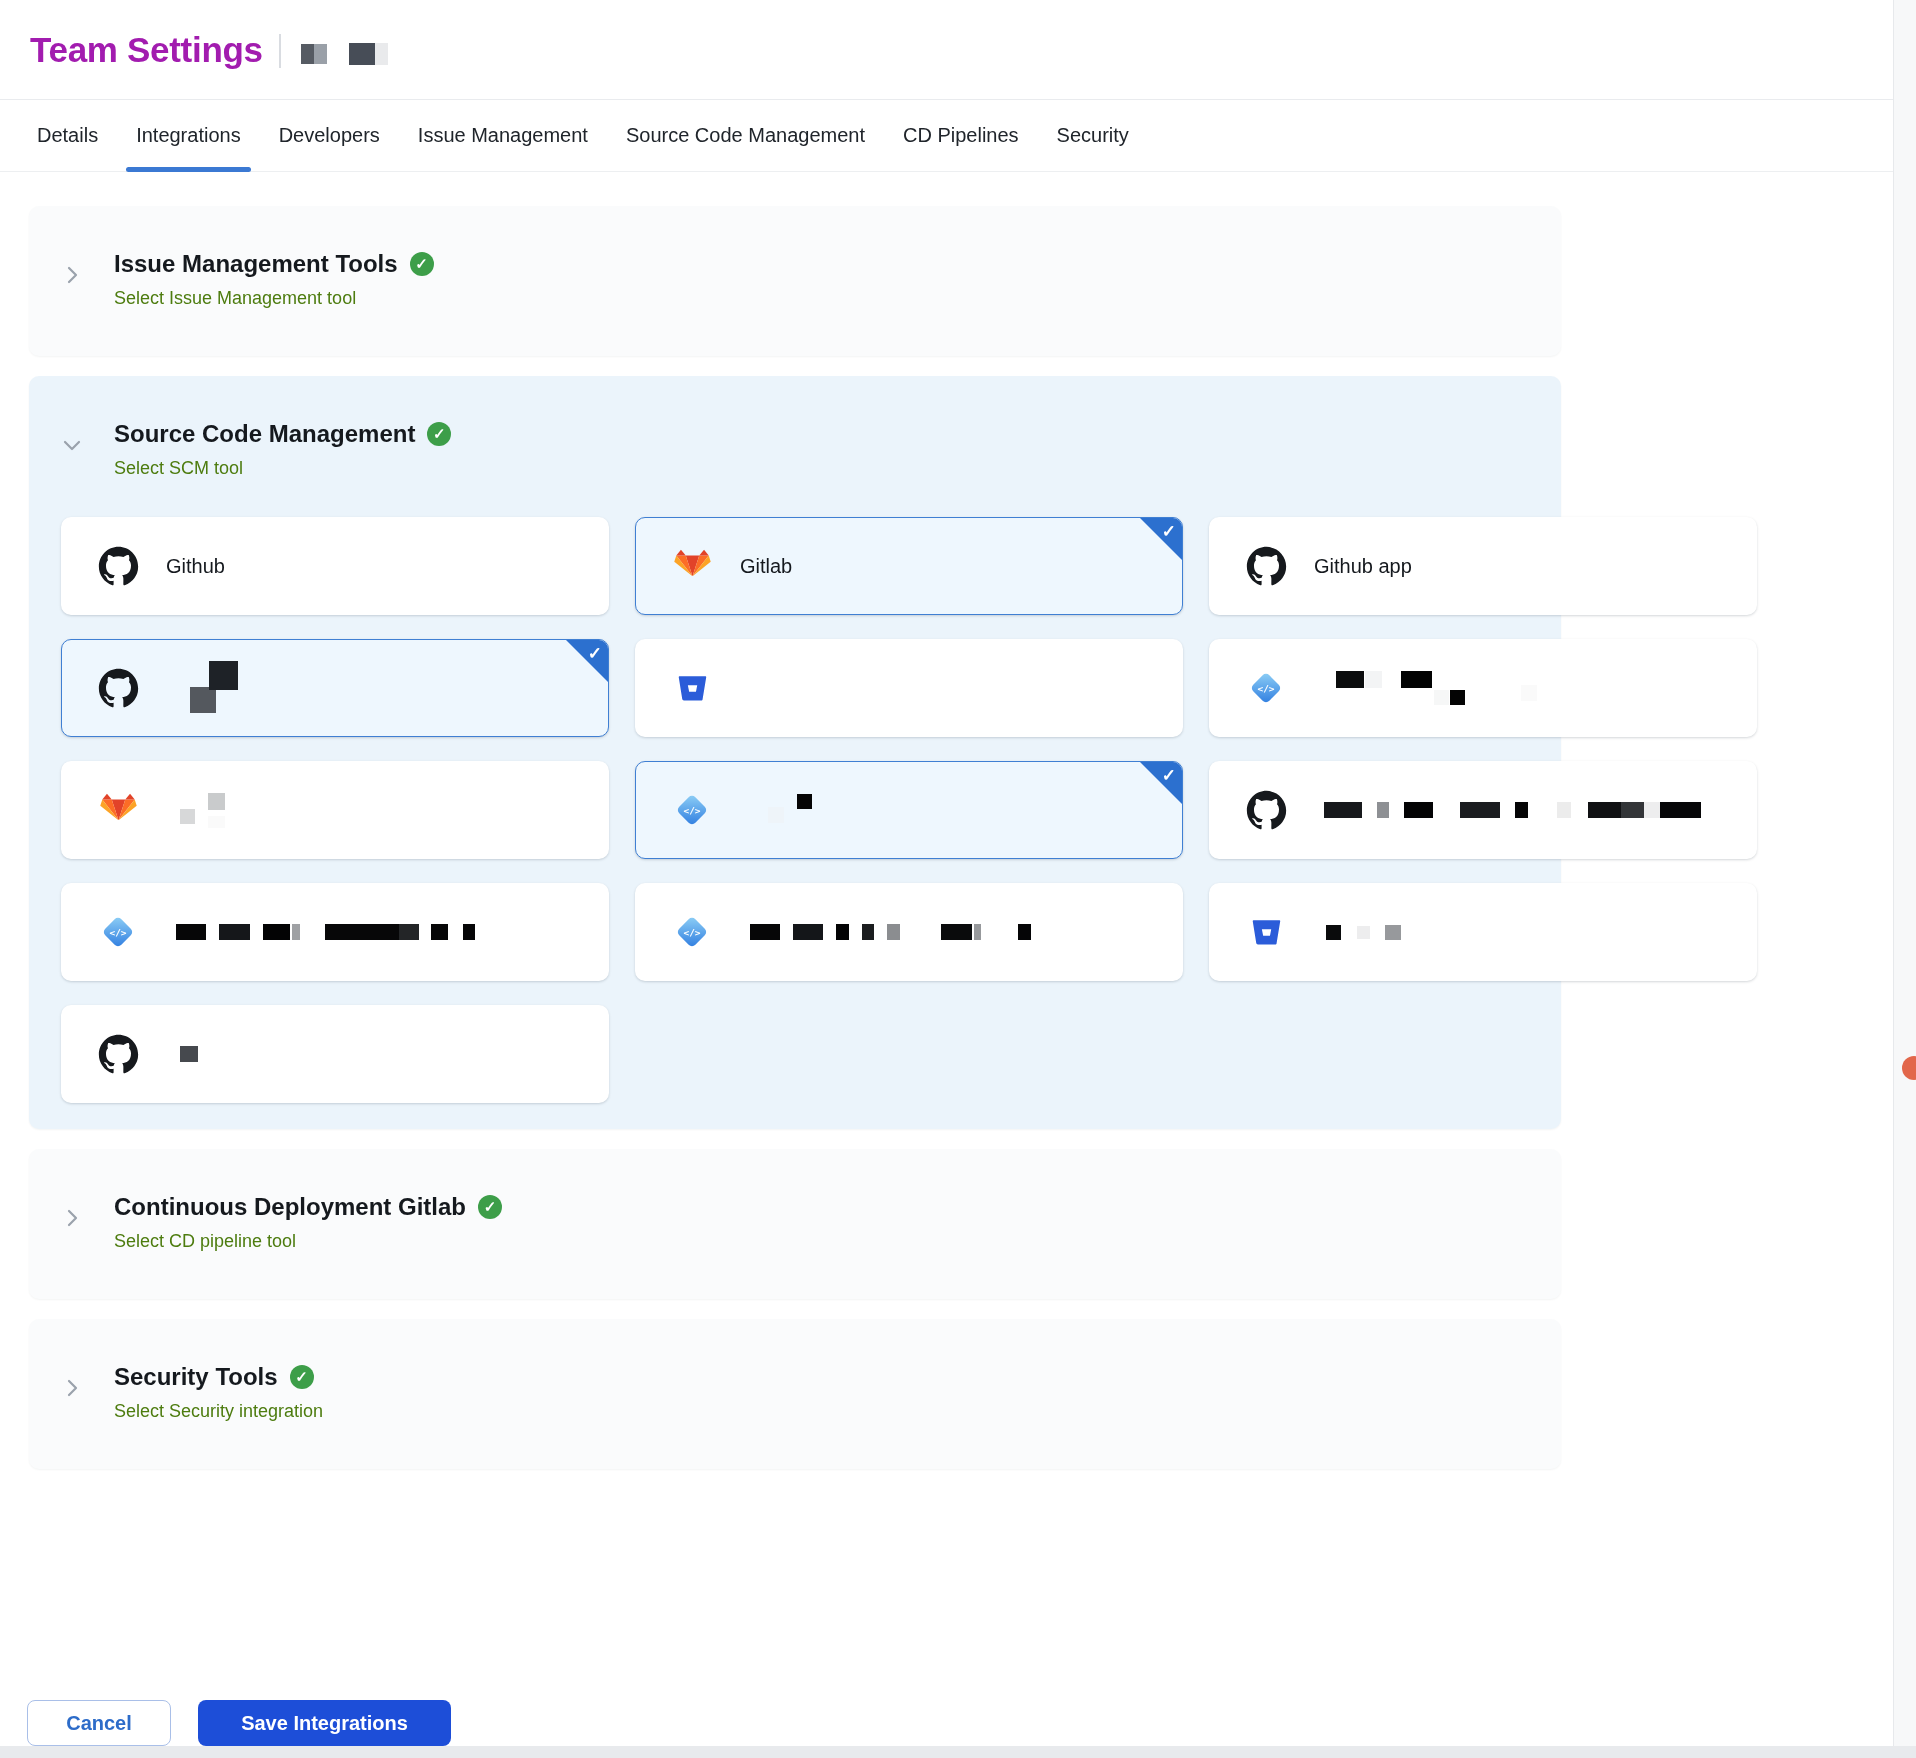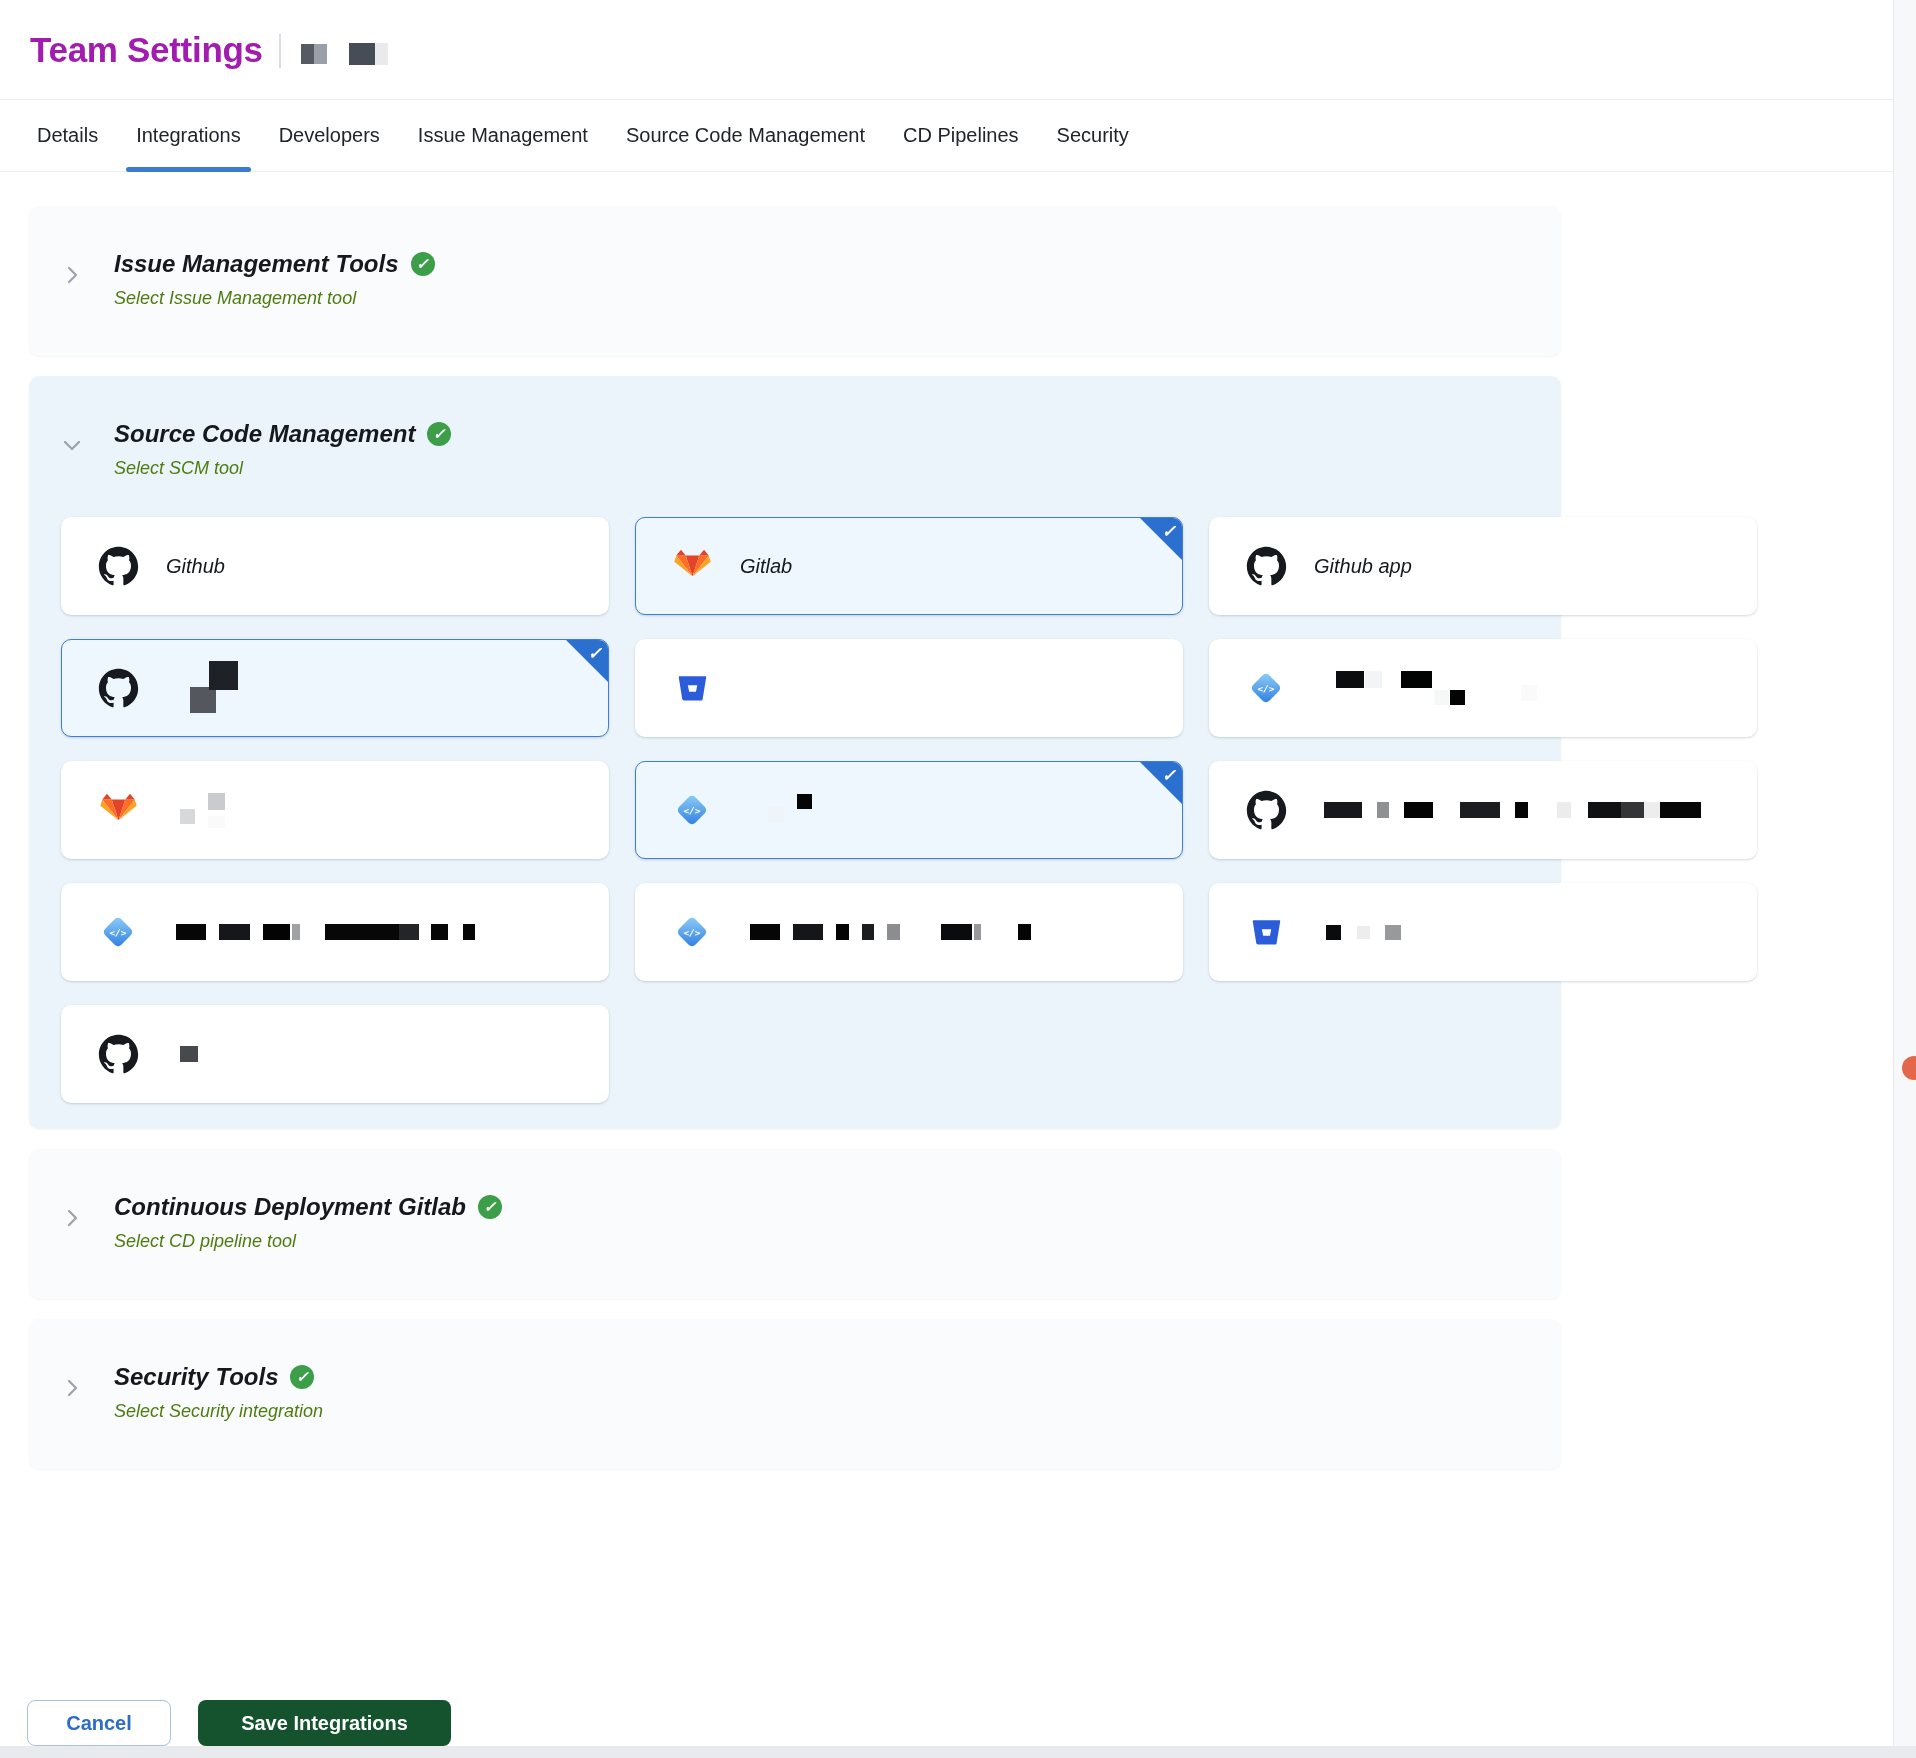--- a/index.html
+++ b/index.html
@@ -11,21 +11,21 @@
   
   .header { height:100px; border-bottom:1px solid #e9ebee; display:flex; align-items:center; padding-left:30px; }
   .page-title { font-size:35px; font-weight:700; margin:0; color:#a21caf; letter-spacing:-0.3px; }
   .hdiv { width:2px; height:34px; background:#d9dce1; margin:2px 20px 0 16px; }
   .hredacts { display:flex; align-items:center; margin-top:8px; }
   
   .tabbar { display:flex; gap:38px; padding-left:37px; height:72px; align-items:center; border-bottom:1px solid #edeff1; }
   .tab { font-size:20px; font-weight:500; color:#20252b; position:relative; height:100%; display:flex; align-items:center; cursor:pointer; white-space:nowrap; }
   .tab.active::after { content:""; position:absolute; left:-10px; right:-10px; bottom:-1px; height:5px; background:#3b79d3; border-radius:3px; }
   
-  .content { margin:34px 0 0 29px; width:1532px;font-style:italic; }
+  .content { margin:34px 0 0 29px; width:1532px; }
   .panel { background:#fafbfc; border-radius:10px; padding-top:43px; margin-bottom:20px; box-shadow:0 1px 2px rgba(27,31,35,.05); }
   .panel.collapsed { height:150px; }
   .panel.scm { background:#ebf4fb; padding-bottom:26px; }
   .sec-head { display:flex; cursor:pointer; }
   .chev { margin:14px 30px 0 31px; flex:0 0 auto; }
   .sec-title { font-size:24px; line-height:30px; font-weight:700; color:#15191e; display:flex; align-items:center; }
   .check { width:24px; height:24px; background:#3d9e49; border-radius:50%; color:#fff; font-size:15px; font-weight:700; display:inline-flex; align-items:center; justify-content:center; margin-left:12px; flex:0 0 auto; }
   .sec-sub { margin-top:9px; font-size:18px; color:#4d7c0f; }
   
   .grid { display:grid; grid-template-columns:repeat(3,548px); gap:24px 26px; margin:38px 32px 0 32px; }
@@ -36,21 +36,21 @@
   .card-icon { width:44px; display:inline-flex; justify-content:center; margin-right:26px; flex:0 0 auto; }
   .card-label { font-size:20px; font-weight:500; color:#15191e; white-space:nowrap; }
   .blocks { display:inline-flex; align-items:center; }
   .redact { display:inline-block; flex:0 0 auto; }
   .corner { position:absolute; top:-1px; right:-1px; width:0; height:0; border-top:44px solid #2c70cf; border-left:44px solid transparent; }
   .corner-check { position:absolute; top:3px; right:6px; color:#fff; font-size:17px; font-weight:700; }
   
   .footer { position:absolute; top:1700px; left:27px; display:flex; gap:27px; z-index:3; }
   .btn { height:46px; border-radius:8px; font-family:"Liberation Sans",sans-serif; font-size:20px; font-weight:700; cursor:pointer; }
   .btn-cancel { width:144px; background:#fff; color:#2d6cc9; border:1.5px solid #a9bfe8; }
-  .btn-save { width:253px; background:#14532d; color:#fff; border:none; }
+  .btn-save { width:253px; background:#1d4ed8; color:#fff; border:none; }
   
   .right-strip { position:absolute; top:0; right:0; bottom:0; width:23px; background:#f7f8f9; border-left:1px solid #e7e9ec; z-index:1; }
   .bottom-strip { position:absolute; left:0; right:0; bottom:0; height:12px; background:#e8eaed; z-index:2; }
   .edge-dot { position:absolute; top:1056px; right:-10px; width:24px; height:24px; border-radius:50%; background:#e2674b; z-index:4; cursor:pointer; }
 </style>
 </head>
 <body>
 
 <div class="header">
   <h1 class="page-title">Team Settings</h1>

